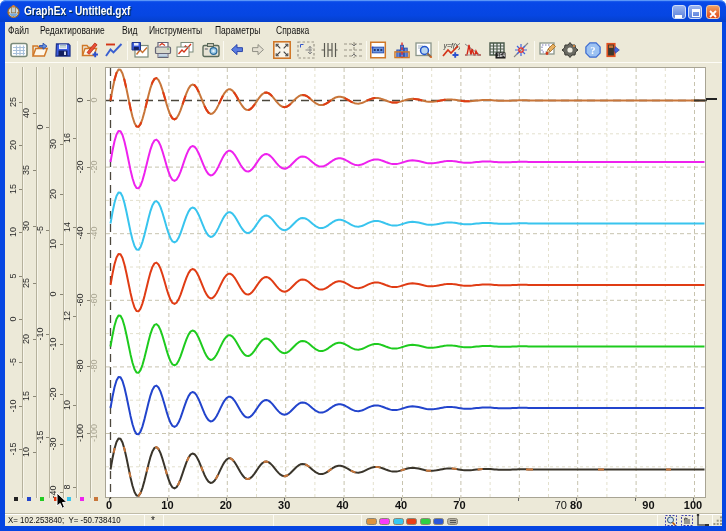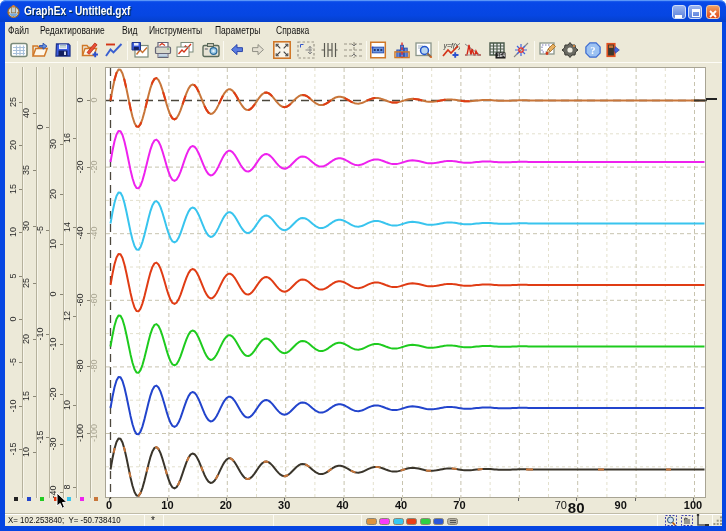--- a/index.html
+++ b/index.html
@@ -317,23 +317,23 @@
     <div style="position:absolute;left:264.2px;top:498.5px;width:40px;text-align:center;font-size:11px;font-weight:700;color:#111">30</div>
     <div style="position:absolute;left:284.2px;top:497.5px;width:1px;height:3px;background:#666"></div>
     <div style="position:absolute;left:322.6px;top:498.5px;width:40px;text-align:center;font-size:11px;font-weight:700;color:#111">40</div>
     <div style="position:absolute;left:342.6px;top:497.5px;width:1px;height:3px;background:#666"></div>
     <div style="position:absolute;left:381.0px;top:498.5px;width:40px;text-align:center;font-size:11px;font-weight:700;color:#111">40</div>
     <div style="position:absolute;left:401.0px;top:497.5px;width:1px;height:3px;background:#666"></div>
     <div style="position:absolute;left:439.4px;top:498.5px;width:40px;text-align:center;font-size:11px;font-weight:700;color:#111">70</div>
     <div style="position:absolute;left:459.4px;top:497.5px;width:1px;height:3px;background:#666"></div>
     <div style="position:absolute;left:527px;top:498.5px;width:40px;text-align:right;font-size:11px;font-weight:400;color:#111">70</div>
     <div style="position:absolute;left:517.8px;top:497.5px;width:1px;height:3px;background:#666"></div>
-    <div style="position:absolute;left:556.2px;top:498.5px;width:40px;text-align:center;font-size:15px;font-weight:700;color:#111">80</div>
+    <div style="position:absolute;left:556.2px;top:498.5px;width:40px;text-align:center;font-size:11px;font-weight:700;color:#111">80</div>
     <div style="position:absolute;left:576.2px;top:497.5px;width:1px;height:3px;background:#666"></div>
-    <div style="position:absolute;left:614.6px;top:498.5px;width:40px;text-align:left;font-size:11px;font-weight:700;color:#111">90</div>
+    <div style="position:absolute;left:614.6px;top:498.5px;width:40px;text-align:right;font-size:11px;font-weight:700;color:#111">90</div>
     <div style="position:absolute;left:634.6px;top:497.5px;width:1px;height:3px;background:#666"></div>
     <div style="position:absolute;left:673.0px;top:498.5px;width:40px;text-align:center;font-size:11px;font-weight:700;color:#111">100</div>
     <div style="position:absolute;left:693.0px;top:497.5px;width:1px;height:3px;background:#666"></div>
 <div style="position:absolute;left:4.5px;top:512.5px;width:717px;height:1px;background:#c0bca8"></div>
 <div style="position:absolute;left:4.5px;top:513.5px;width:717px;height:1px;background:#fff"></div>
 <div style="position:absolute;left:144px;top:515px;width:1px;height:11px;background:#b8b4a0;border-right:1px solid #fbfaf2"></div>
     <div style="position:absolute;left:163px;top:515px;width:1px;height:11px;background:#b8b4a0;border-right:1px solid #fbfaf2"></div>
     <div style="position:absolute;left:273px;top:515px;width:1px;height:11px;background:#b8b4a0;border-right:1px solid #fbfaf2"></div>
     <div style="position:absolute;left:361px;top:515px;width:1px;height:11px;background:#b8b4a0;border-right:1px solid #fbfaf2"></div>
     <div style="position:absolute;left:488px;top:515px;width:1px;height:11px;background:#b8b4a0;border-right:1px solid #fbfaf2"></div>

